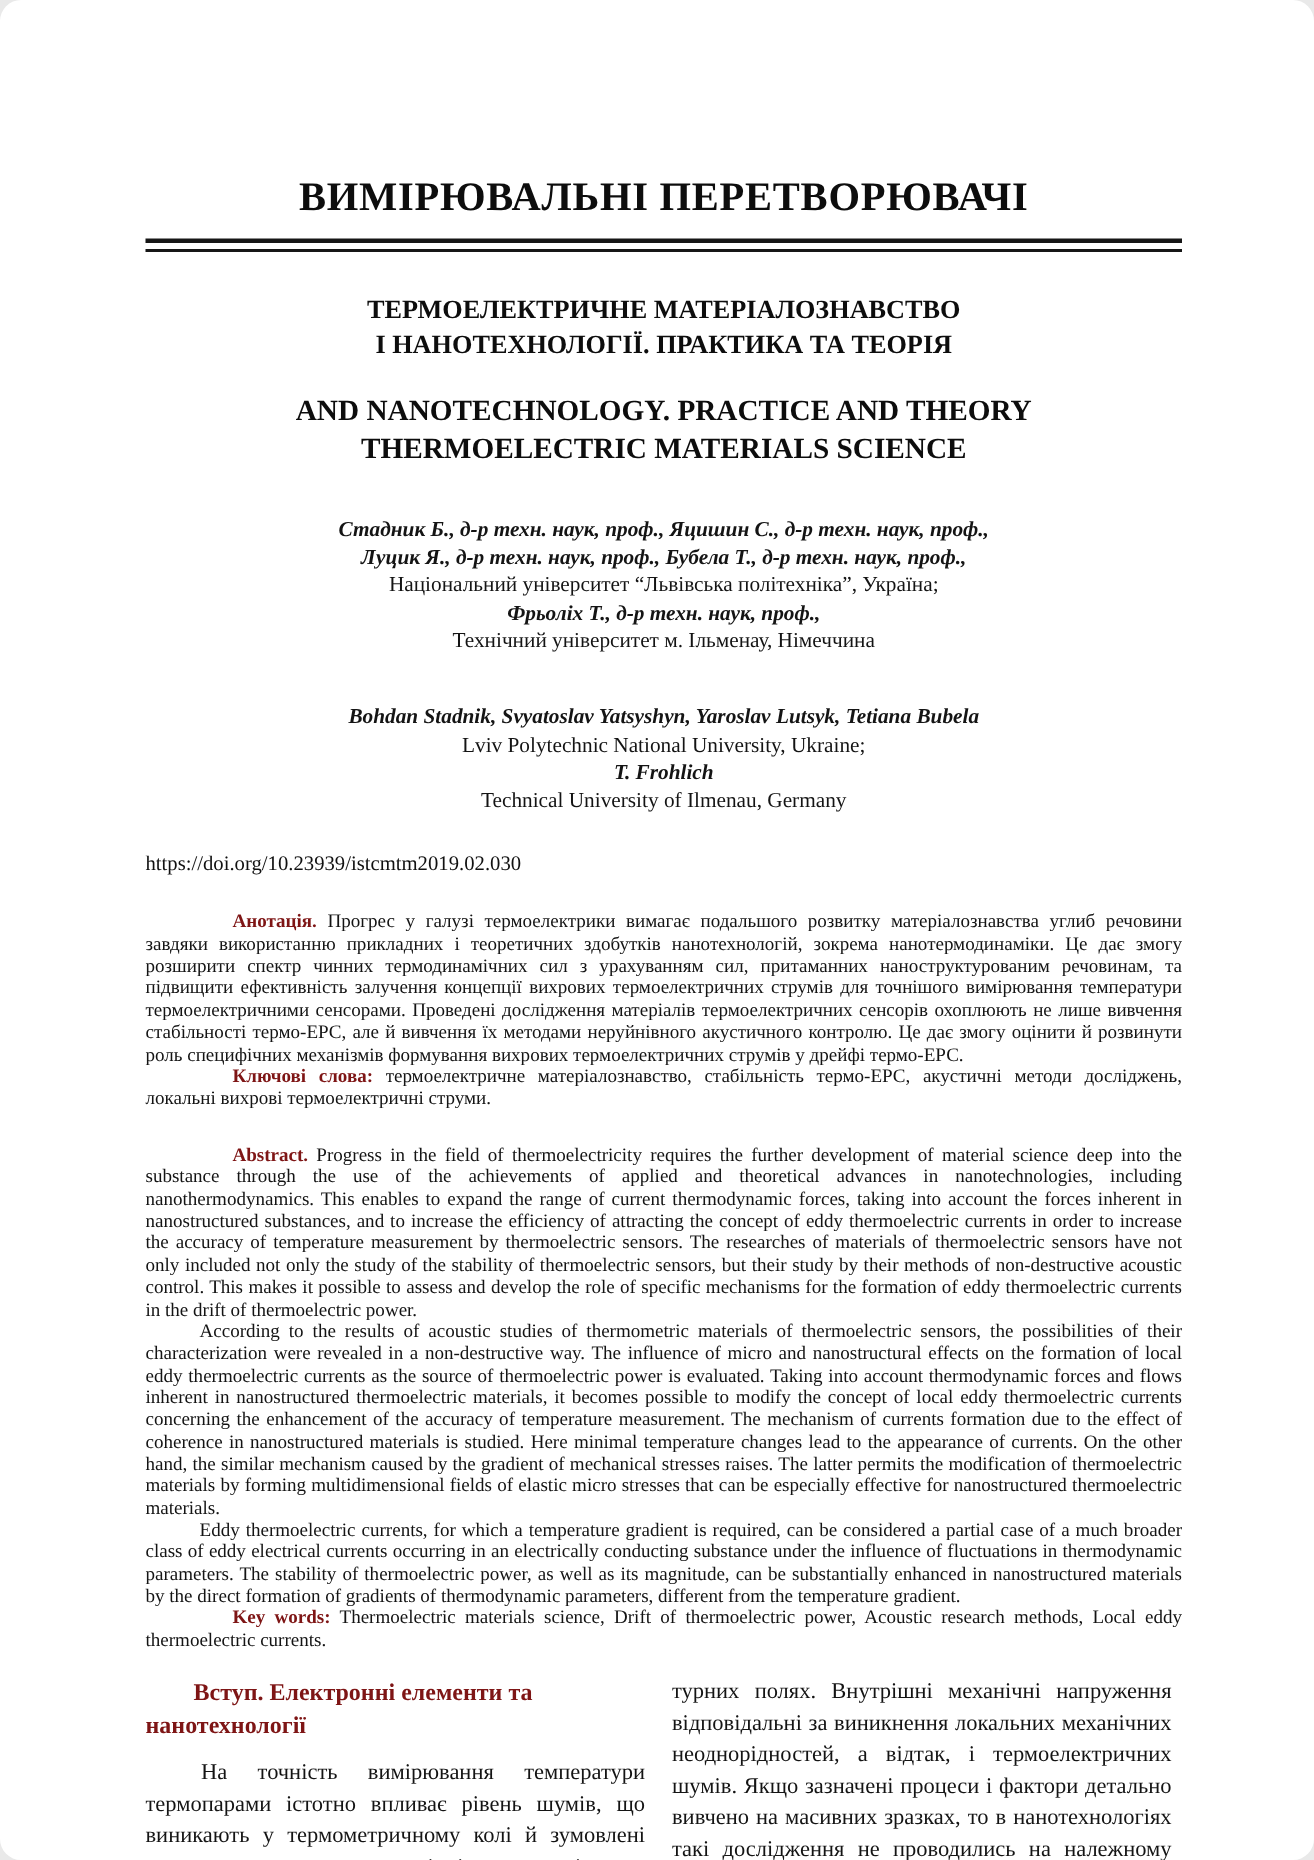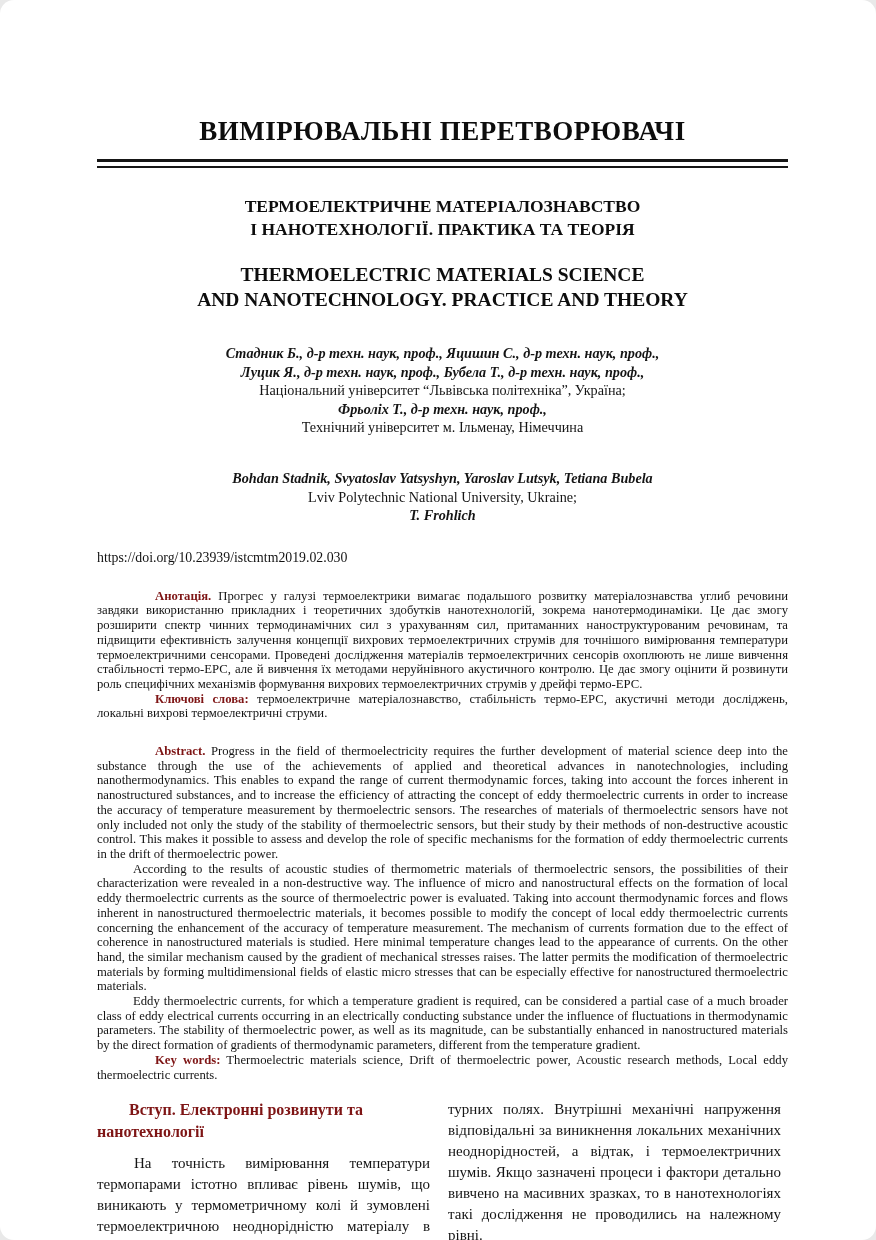--- a/index.html
+++ b/index.html
@@ -116,56 +116,57 @@
   <div class="journal-header">ВИМІРЮВАЛЬНІ ПЕРЕТВОРЮВАЧІ</div>
 
   <div class="double-rule"></div>
 
   <div class="title-ua">
     <span>ТЕРМОЕЛЕКТРИЧНЕ МАТЕРІАЛОЗНАВСТВО</span>
     <span>І НАНОТЕХНОЛОГІЇ. ПРАКТИКА ТА ТЕОРІЯ</span>
   </div>
 
   <div class="title-en">
+    <span>AND NANOTECHNOLOGY. PRACTICE AND THEORY</span>
     <span>THERMOELECTRIC MATERIALS SCIENCE</span>
-    <span>AND NANOTECHNOLOGY. PRACTICE AND THEORY</span>
   </div>
 
   <div class="authors">
     <span class="b-i">Стадник Б., д-р техн. наук, проф., Яцишин С., д-р техн. наук, проф.,</span>
     <span class="b-i">Луцик Я., д-р техн. наук, проф., Бубела Т., д-р техн. наук, проф.,</span>
     <span class="i">Національний університет “Львівська політехніка”, Україна;</span>
     <span class="b-i">Фрьоліх Т., д-р техн. наук, проф.,</span>
     <span class="i">Технічний університет м. Ільменау, Німеччина</span>
   </div>
 
   <div class="authors">
     <span class="b-i">Bohdan Stadnik, Svyatoslav Yatsyshyn, Yaroslav Lutsyk, Tetiana Bubela</span>
     <span class="i">Lviv Polytechnic National University, Ukraine;</span>
     <span class="b-i">T. Frohlich</span>
+    <span class="i">Technical University of Ilmenau, Germany</span>
   </div>
 
   <div class="doi">https://doi.org/10.23939/istcmtm2019.02.030</div>
 
   <div class="abs">
     <p><span class="label">Анотація.</span><span> Прогрес у галузі термоелектрики вимагає подальшого розвитку матеріалознавства углиб речовини завдяки використанню прикладних і теоретичних здобутків нанотехнологій, зокрема нанотермодинаміки. Це дає змогу розширити спектр чинних термодинамічних сил з урахуванням сил, притаманних наноструктурованим речовинам, та підвищити ефективність залучення концепції вихрових термоелектричних струмів для точнішого вимірювання температури термоелектричними сенсорами. Проведені дослідження матеріалів термоелектричних сенсорів охоплюють не лише вивчення стабільності термо-ЕРС, але й вивчення їх методами неруйнівного акустичного контролю. Це дає змогу оцінити й розвинути роль специфічних механізмів формування вихрових термоелектричних струмів у дрейфі термо-ЕРС.</span></p>
     <p><span class="label">Ключові слова:</span><span> термоелектричне матеріалознавство, стабільність термо-ЕРС, акустичні методи досліджень, локальні вихрові термоелектричні струми.</span></p>
   </div>
 
   <div class="abs">
     <p><span class="label">Abstract.</span><span> Progress in the field of thermoelectricity requires the further development of material science deep into the substance through the use of the achievements of applied and theoretical advances in nanotechnologies, including nanothermodynamics. This enables to expand the range of current thermodynamic forces, taking into account the forces inherent in nanostructured substances, and to increase the efficiency of attracting the concept of eddy thermoelectric currents in order to increase the accuracy of temperature measurement by thermoelectric sensors. The researches of materials of thermoelectric sensors have not only included not only the study of the stability of thermoelectric sensors, but their study by their methods of non-destructive acoustic control. This makes it possible to assess and develop the role of specific mechanisms for the formation of eddy thermoelectric currents in the drift of thermoelectric power.</span></p>
     <p>According to the results of acoustic studies of thermometric materials of thermoelectric sensors, the possibilities of their characterization were revealed in a non-destructive way. The influence of micro and nanostructural effects on the formation of local eddy thermoelectric currents as the source of thermoelectric power is evaluated. Taking into account thermodynamic forces and flows inherent in nanostructured thermoelectric materials, it becomes possible to modify the concept of local eddy thermoelectric currents concerning the enhancement of the accuracy of temperature measurement. The mechanism of currents formation due to the effect of coherence in nanostructured materials is studied. Here minimal temperature changes lead to the appearance of currents. On the other hand, the similar mechanism caused by the gradient of mechanical stresses raises. The latter permits the modification of thermoelectric materials by forming multidimensional fields of elastic micro stresses that can be especially effective for nanostructured thermoelectric materials.</p>
     <p>Eddy thermoelectric currents, for which a temperature gradient is required, can be considered a partial case of a much broader class of eddy electrical currents occurring in an electrically conducting substance under the influence of fluctuations in thermodynamic parameters. The stability of thermoelectric power, as well as its magnitude, can be substantially enhanced in nanostructured materials by the direct formation of gradients of thermodynamic parameters, different from the temperature gradient.</p>
     <p><span class="label">Key words:</span><span> Thermoelectric materials science, Drift of thermoelectric power, Acoustic research methods, Local eddy thermoelectric currents.</span></p>
   </div>
 
   <div class="intro">
     <div class="col">
       <h2 class="intro-heading">
-        <span class="h1line">Вступ. Електронні розвинути та</span>
+        <span class="h1line">Вступ. Електронні елементи та</span>
         <span class="h2line">нанотехнології</span>
       </h2>
       <p class="indent">На точність вимірювання температури термопарами істотно впливає рівень шумів, що виникають у термометричному колі й зумовлені термоелектричною неоднорідністю матеріалу в змінних темпера-</p>
     </div>
     <div class="col">
       <p>турних полях. Внутрішні механічні напруження відповідальні за виникнення локальних механічних неоднорідностей, а відтак, і термоелектричних шумів. Якщо зазначені процеси і фактори детально вивчено на масивних зразках, то в нанотехнологіях такі дослідження не проводились на належному рівні.</p>
     </div>
   </div>
 
 

